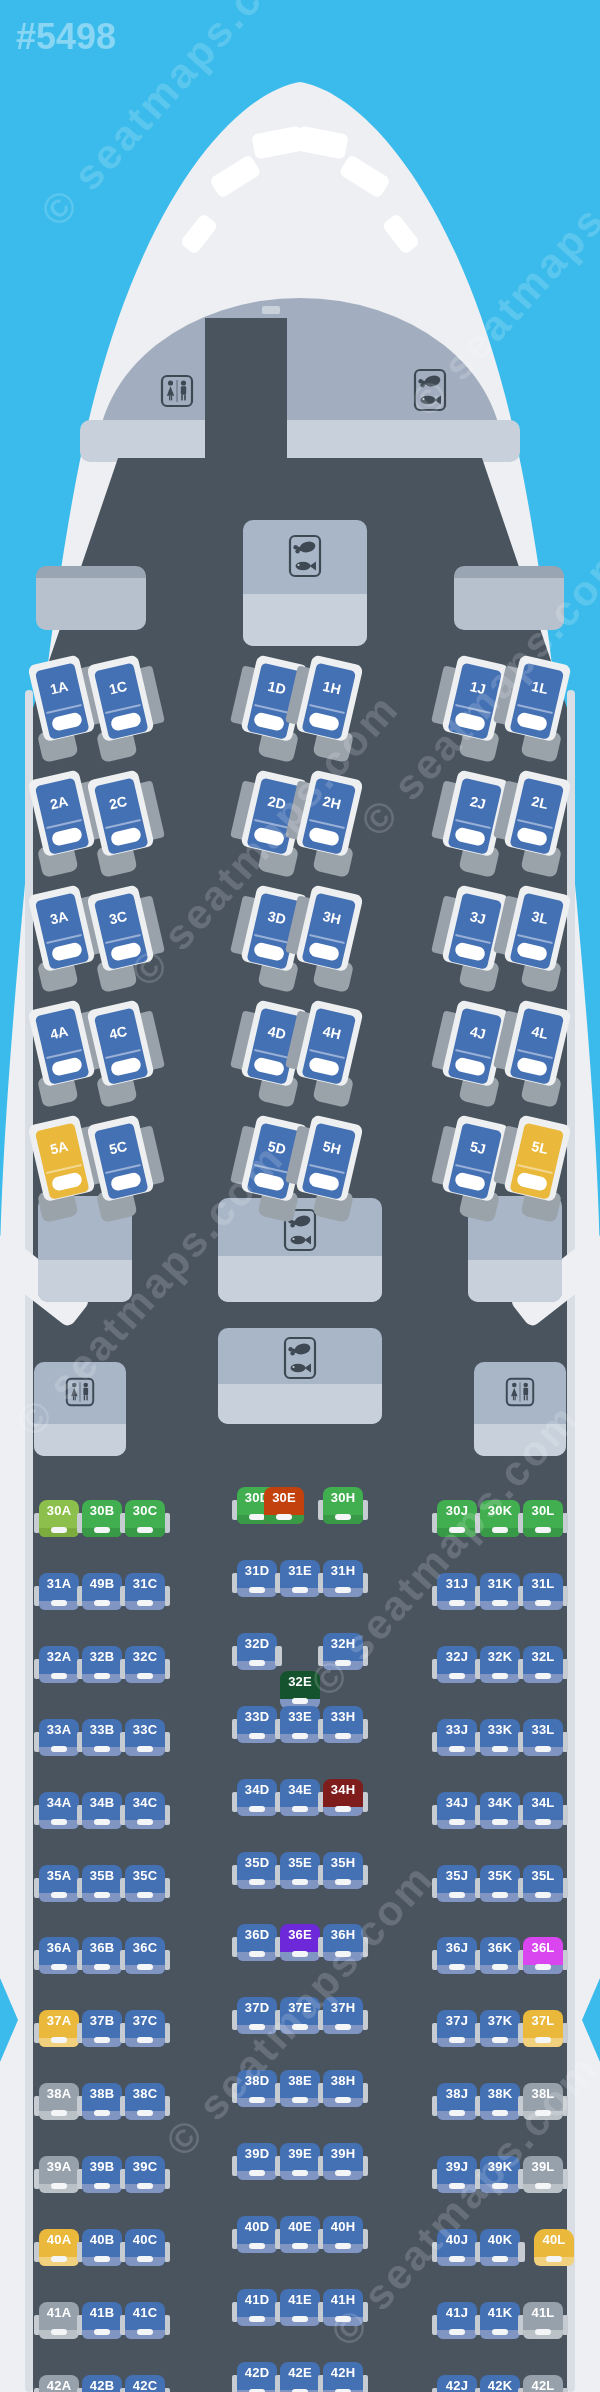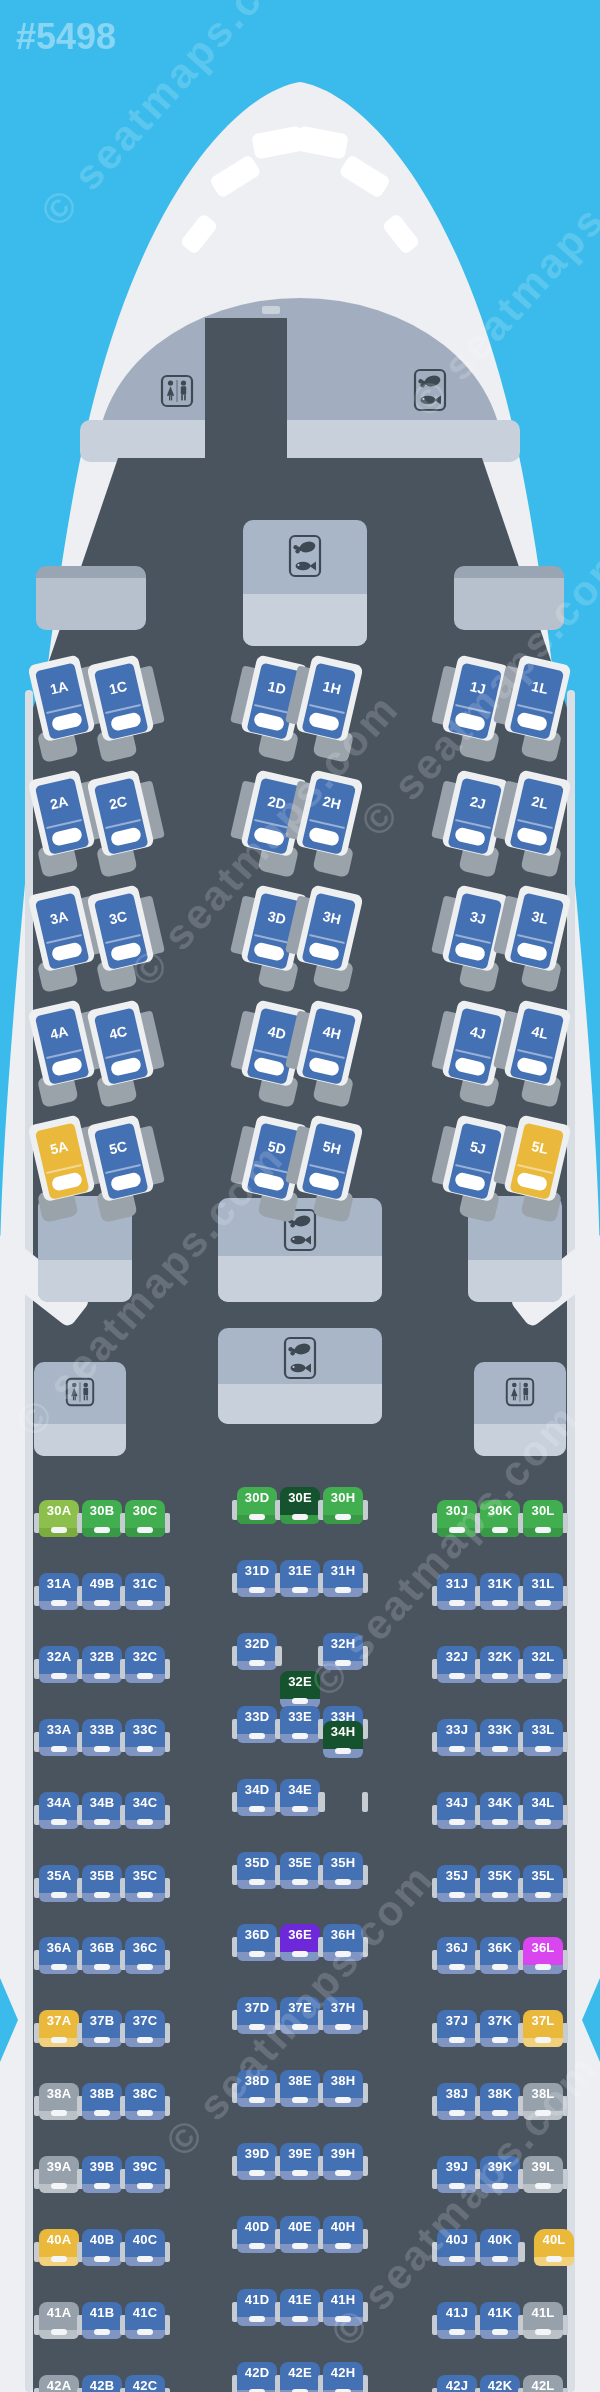--- a/index.html
+++ b/index.html
@@ -203,21 +203,21 @@
       </div>
       <div class="arm" style="left: 232px; top: 1500px;"></div>
       <div class="arm" style="left: 276px; top: 1500px;"></div>
       <div class="eseat" style="left: 237px; top: 1487px; background: rgb(65, 174, 79);">
         <div class="lbl">30D</div>
         <div class="lip" style="background: rgb(56, 154, 70);"></div>
         <div class="notch"></div>
       </div>
       <div class="arm" style="left: 275px; top: 1500px;"></div>
       <div class="arm" style="left: 319px; top: 1500px;"></div>
-      <div class="eseat" style="left: 280px; top: 1487px; background: #14532d;">
+      <div class="eseat" style="left: 264px; top: 1487px; background: #c2410c;">
         <div class="lbl">30E</div>
         <div class="lip" style="background: rgb(56, 154, 70);"></div>
         <div class="notch"></div>
       </div>
       <div class="arm" style="left: 318px; top: 1500px;"></div>
       <div class="arm" style="left: 362px; top: 1500px;"></div>
       <div class="eseat" style="left: 323px; top: 1487px; background: rgb(65, 174, 79);">
         <div class="lbl">30H</div>
         <div class="lip" style="background: rgb(56, 154, 70);"></div>
         <div class="notch"></div>
@@ -462,21 +462,21 @@
       </div>
       <div class="arm" style="left: 275px; top: 1792px;"></div>
       <div class="arm" style="left: 319px; top: 1792px;"></div>
       <div class="eseat" style="left: 280px; top: 1779px; background: rgb(68, 112, 180);">
         <div class="lbl">34E</div>
         <div class="lip" style="background: rgb(128, 149, 194);"></div>
         <div class="notch"></div>
       </div>
       <div class="arm" style="left: 318px; top: 1792px;"></div>
       <div class="arm" style="left: 362px; top: 1792px;"></div>
-      <div class="eseat" style="left: 323px; top: 1721px; background: #14532d;">
+      <div class="eseat" style="left: 323px; top: 1779px; background: #7f1d1d;">
         <div class="lbl">34H</div>
         <div class="lip" style="background: rgb(128, 149, 194);"></div>
         <div class="notch"></div>
       </div>
       <div class="arm" style="left: 432px; top: 1805px;"></div>
       <div class="arm" style="left: 476px; top: 1805px;"></div>
       <div class="eseat" style="left: 437px; top: 1792px; background: rgb(68, 112, 180);">
         <div class="lbl">34J</div>
         <div class="lip" style="background: rgb(128, 149, 194);"></div>
         <div class="notch"></div>

